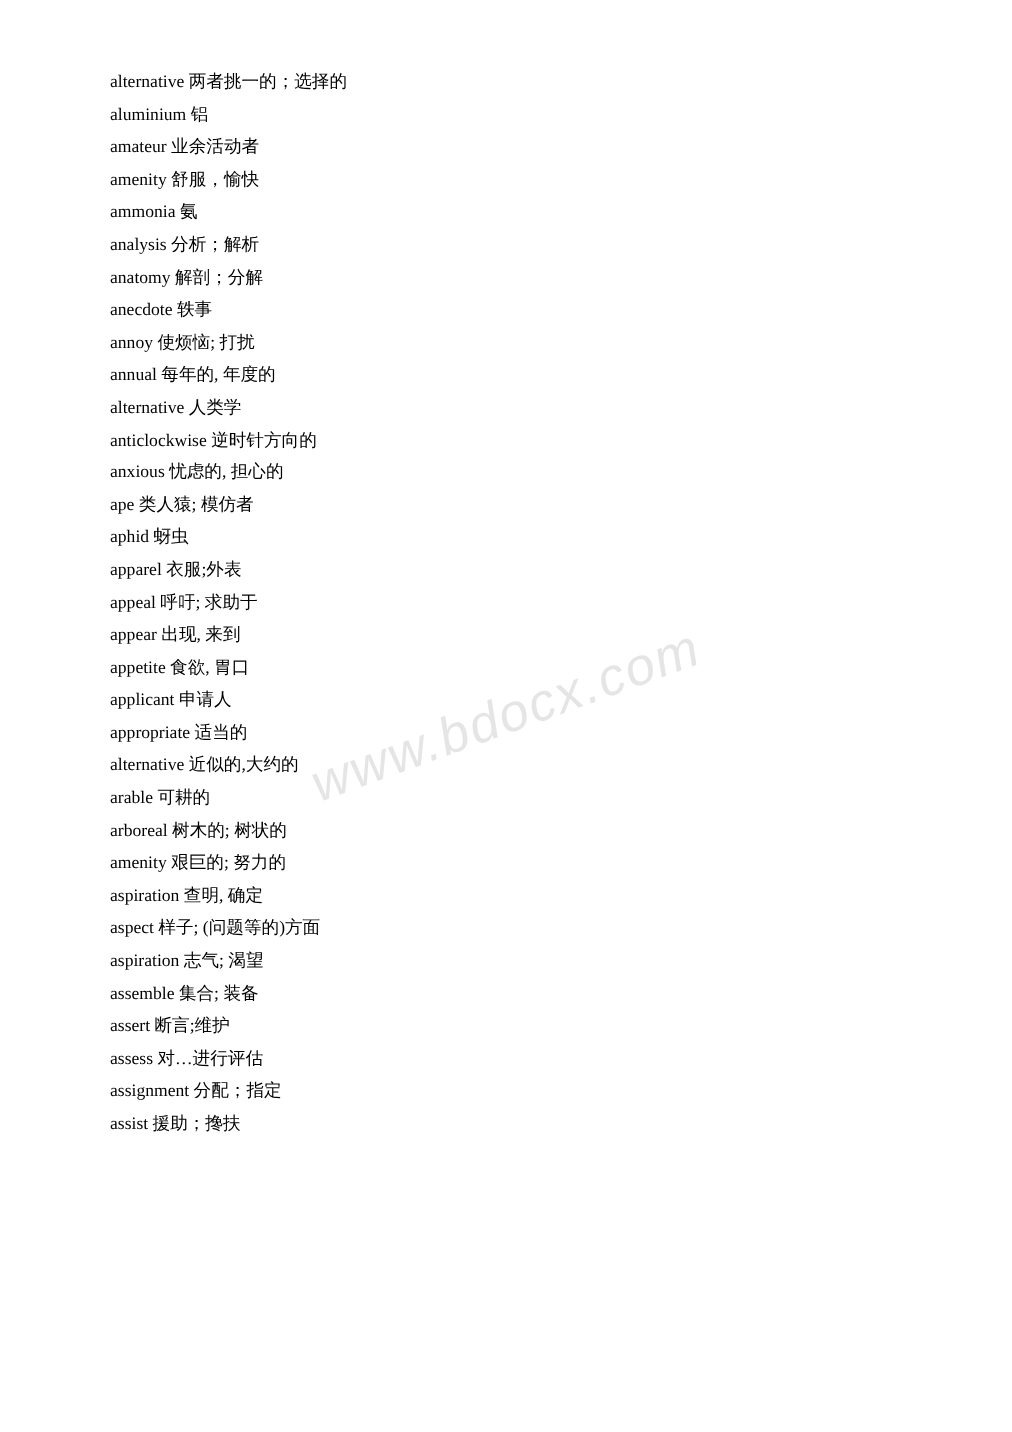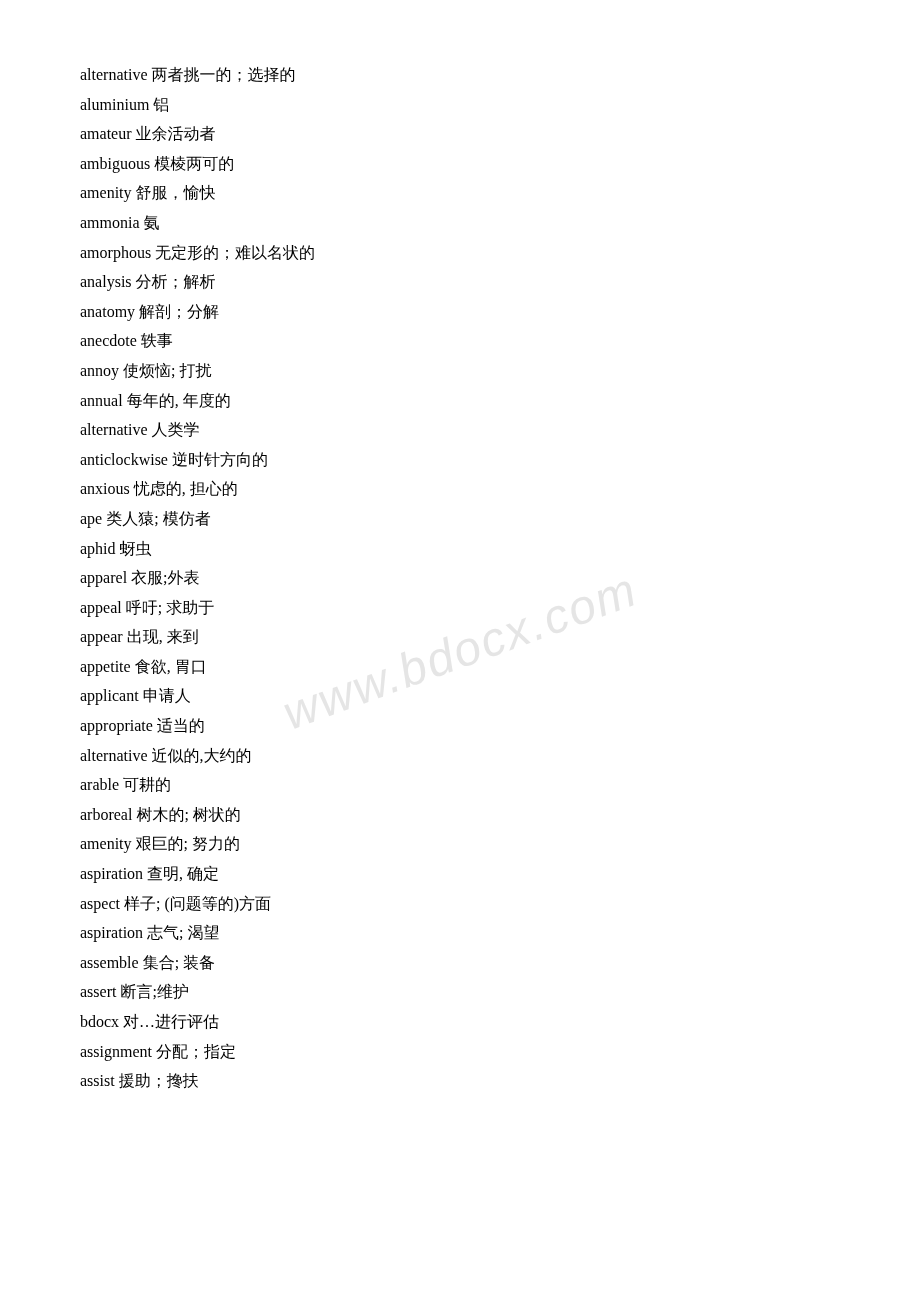--- a/index.html
+++ b/index.html
@@ -15,20 +15,21 @@
       color: #000000;
       width: 920px;
       min-height: 1302px;
       padding: 60px 80px 60px 80px;
       position: relative;
     }
 
     .word-list {
       list-style: none;
       line-height: 1.85;
+      margin-left: 20px;
     }
 
     .word-list li {
       white-space: pre-wrap;
     }
 
     .watermark {
       position: absolute;
       top: 50%;
       left: 50%;
@@ -44,24 +45,22 @@
   </style>
 </head>
 <body>
 
 <div class="watermark">www.bdocx.com</div>
 
 <ul class="word-list">
 <li>alternative 两者挑一的；选择的</li>
     <li>aluminium 铝</li>
     <li>amateur 业余活动者</li>
-    <li>ambiguous 模棱两可的</li>
     <li>amenity 舒服，愉快</li>
     <li>ammonia 氨</li>
-    <li>amorphous 无定形的；难以名状的</li>
     <li>analysis 分析；解析</li>
     <li>anatomy 解剖；分解</li>
     <li>anecdote 轶事</li>
     <li>annoy 使烦恼; 打扰</li>
     <li>annual 每年的, 年度的</li>
     <li>alternative 人类学</li>
     <li>anticlockwise 逆时针方向的</li>
     <li>anxious 忧虑的, 担心的</li>
     <li>ape 类人猿; 模仿者</li>
     <li>aphid 蚜虫</li>
@@ -73,16 +72,16 @@
     <li>appropriate 适当的</li>
     <li>alternative 近似的,大约的</li>
     <li>arable 可耕的</li>
     <li>arboreal 树木的; 树状的</li>
     <li>amenity 艰巨的; 努力的</li>
     <li>aspiration 查明, 确定</li>
     <li>aspect 样子; (问题等的)方面</li>
     <li>aspiration 志气; 渴望</li>
     <li>assemble 集合; 装备</li>
     <li>assert 断言;维护</li>
-    <li>bdocx 对…进行评估</li>
+    <li>assess 对…进行评估</li>
     <li>assignment 分配；指定</li>
     <li>assist 援助；搀扶</li>
   </ul>
 
 </body></html>

